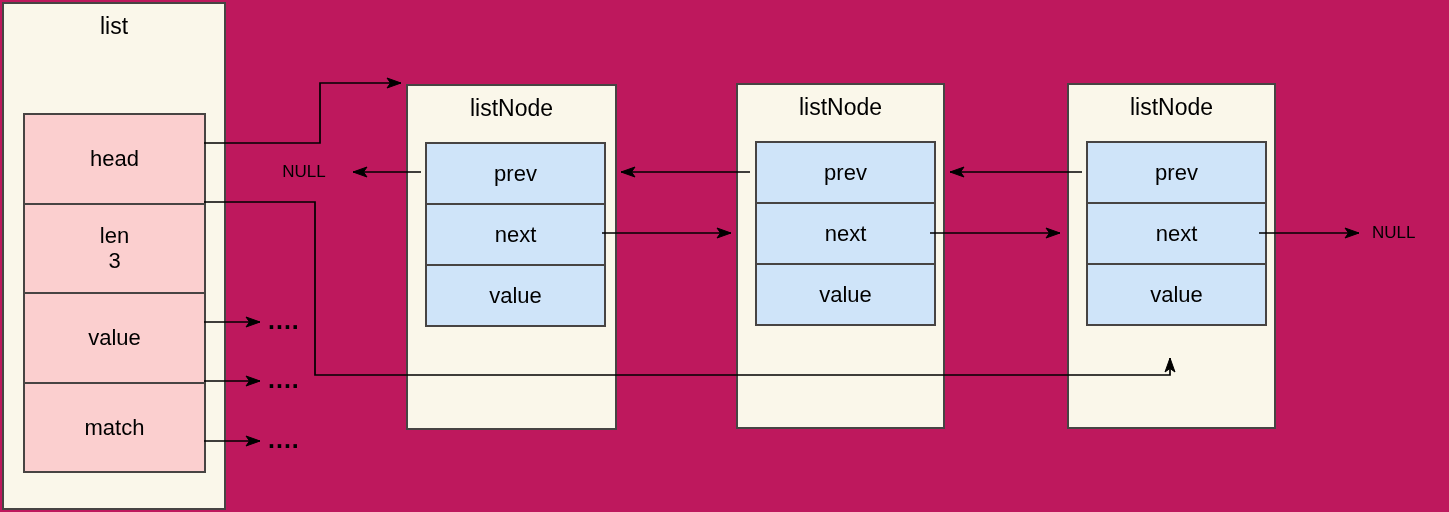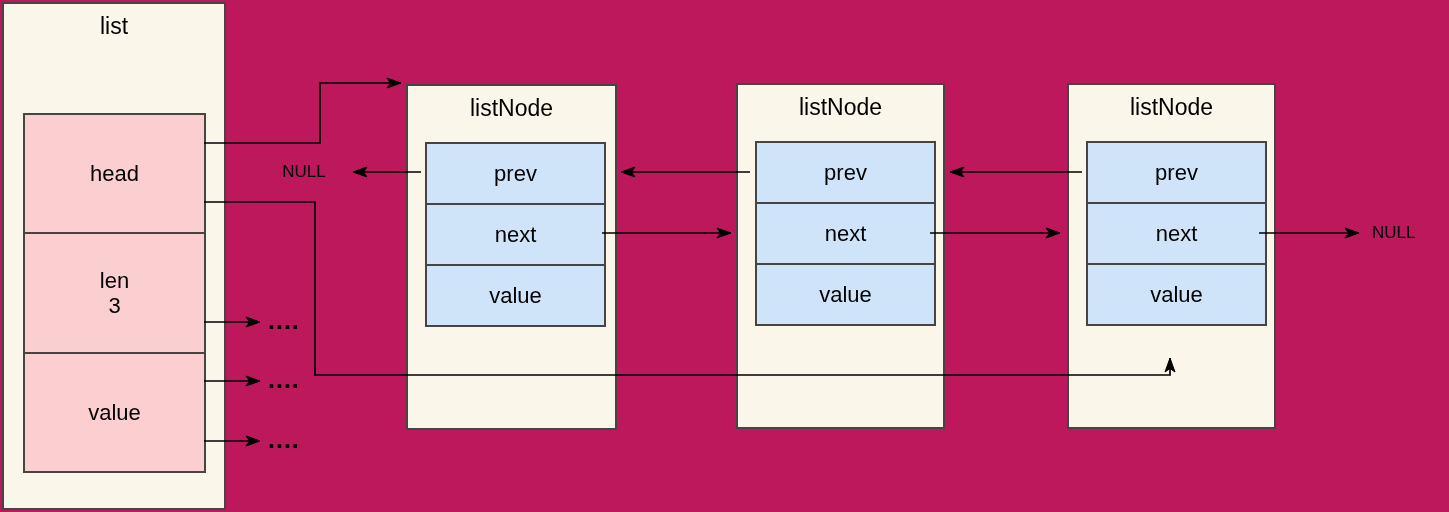--- a/index.html
+++ b/index.html
@@ -77,20 +77,23 @@
       <div class="frow">
         <span>head</span>
       </div>
       <div class="frow">
         <span>len</span>
         <span>3</span>
       </div>
       <div class="frow">
         <span>value</span>
       </div>
+      <div class="frow">
+        <span>match</span>
+      </div>
     </div>
   </div>
 
   <div class="box node" style="left:406px;top:84px;width:211px;">
     <div class="box-title">listNode</div>
     <div class="fields blue node-fields">
       <div class="frow">
         <span>prev</span>
       </div>
       <div class="frow">

